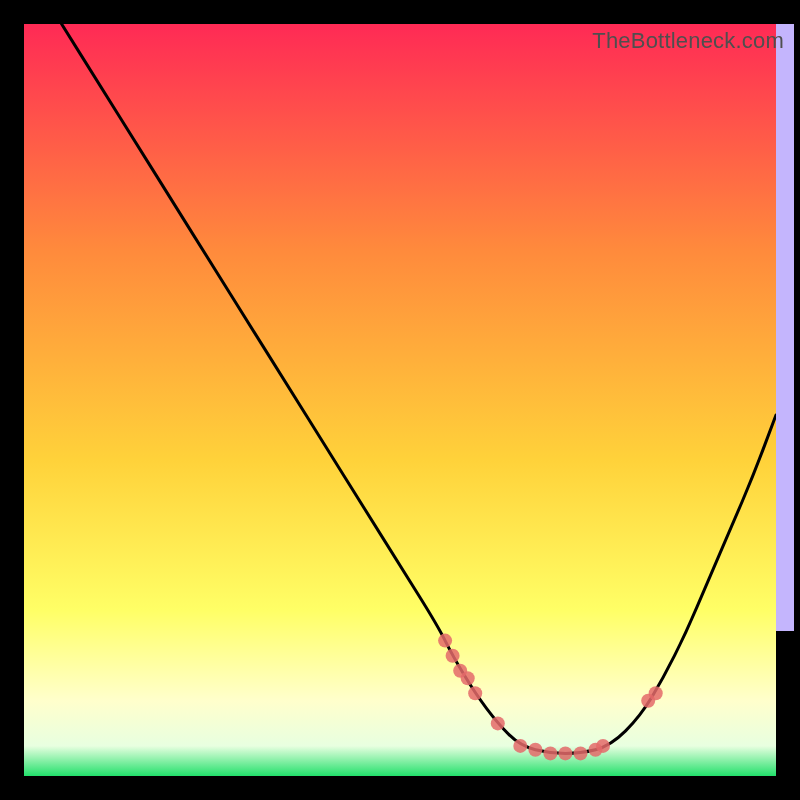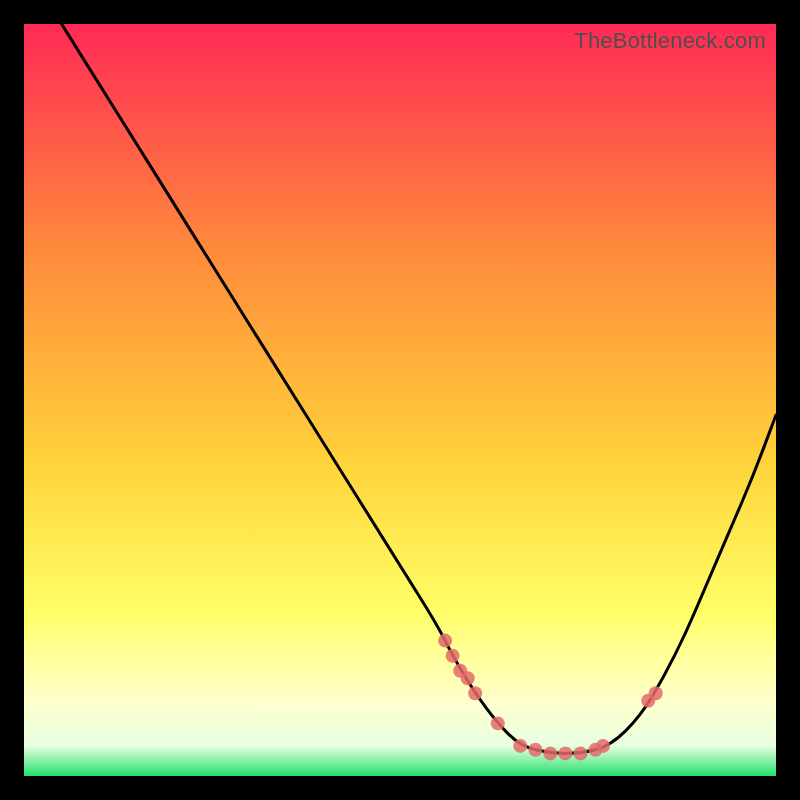--- a/index.html
+++ b/index.html
@@ -11,20 +11,21 @@
     overflow: hidden;
     font-family: Arial, Helvetica, sans-serif;
   }
   .frame {
     position: absolute;
     left: 24px;
     top: 24px;
     width: 752px;
     height: 607px;
     background: #c4b5fd;
+    padding-left: 18px;
   }
   .plot {
     position: absolute;
     left: 0;
     top: 0;
     width: 752px;
     height: 752px;
   }
   .watermark {
     position: absolute;

